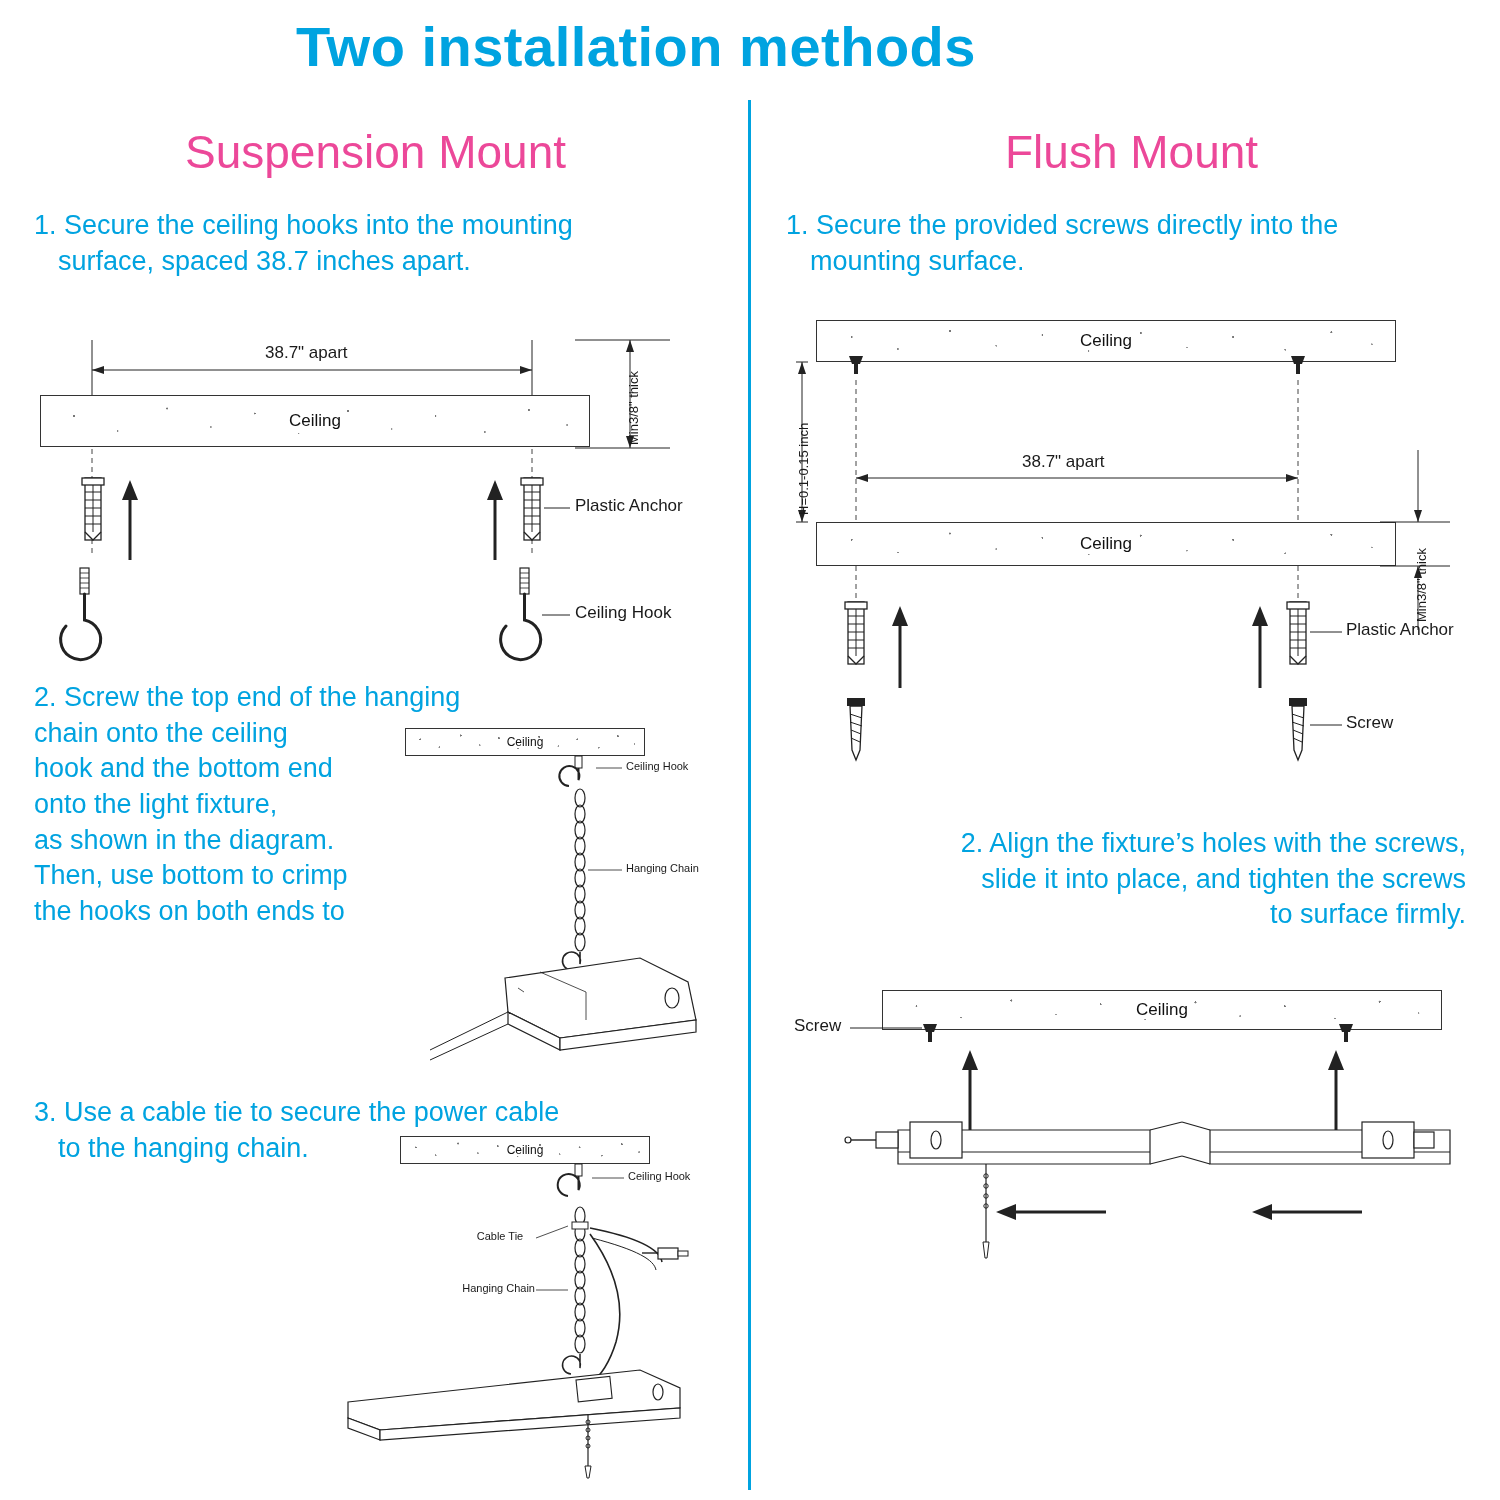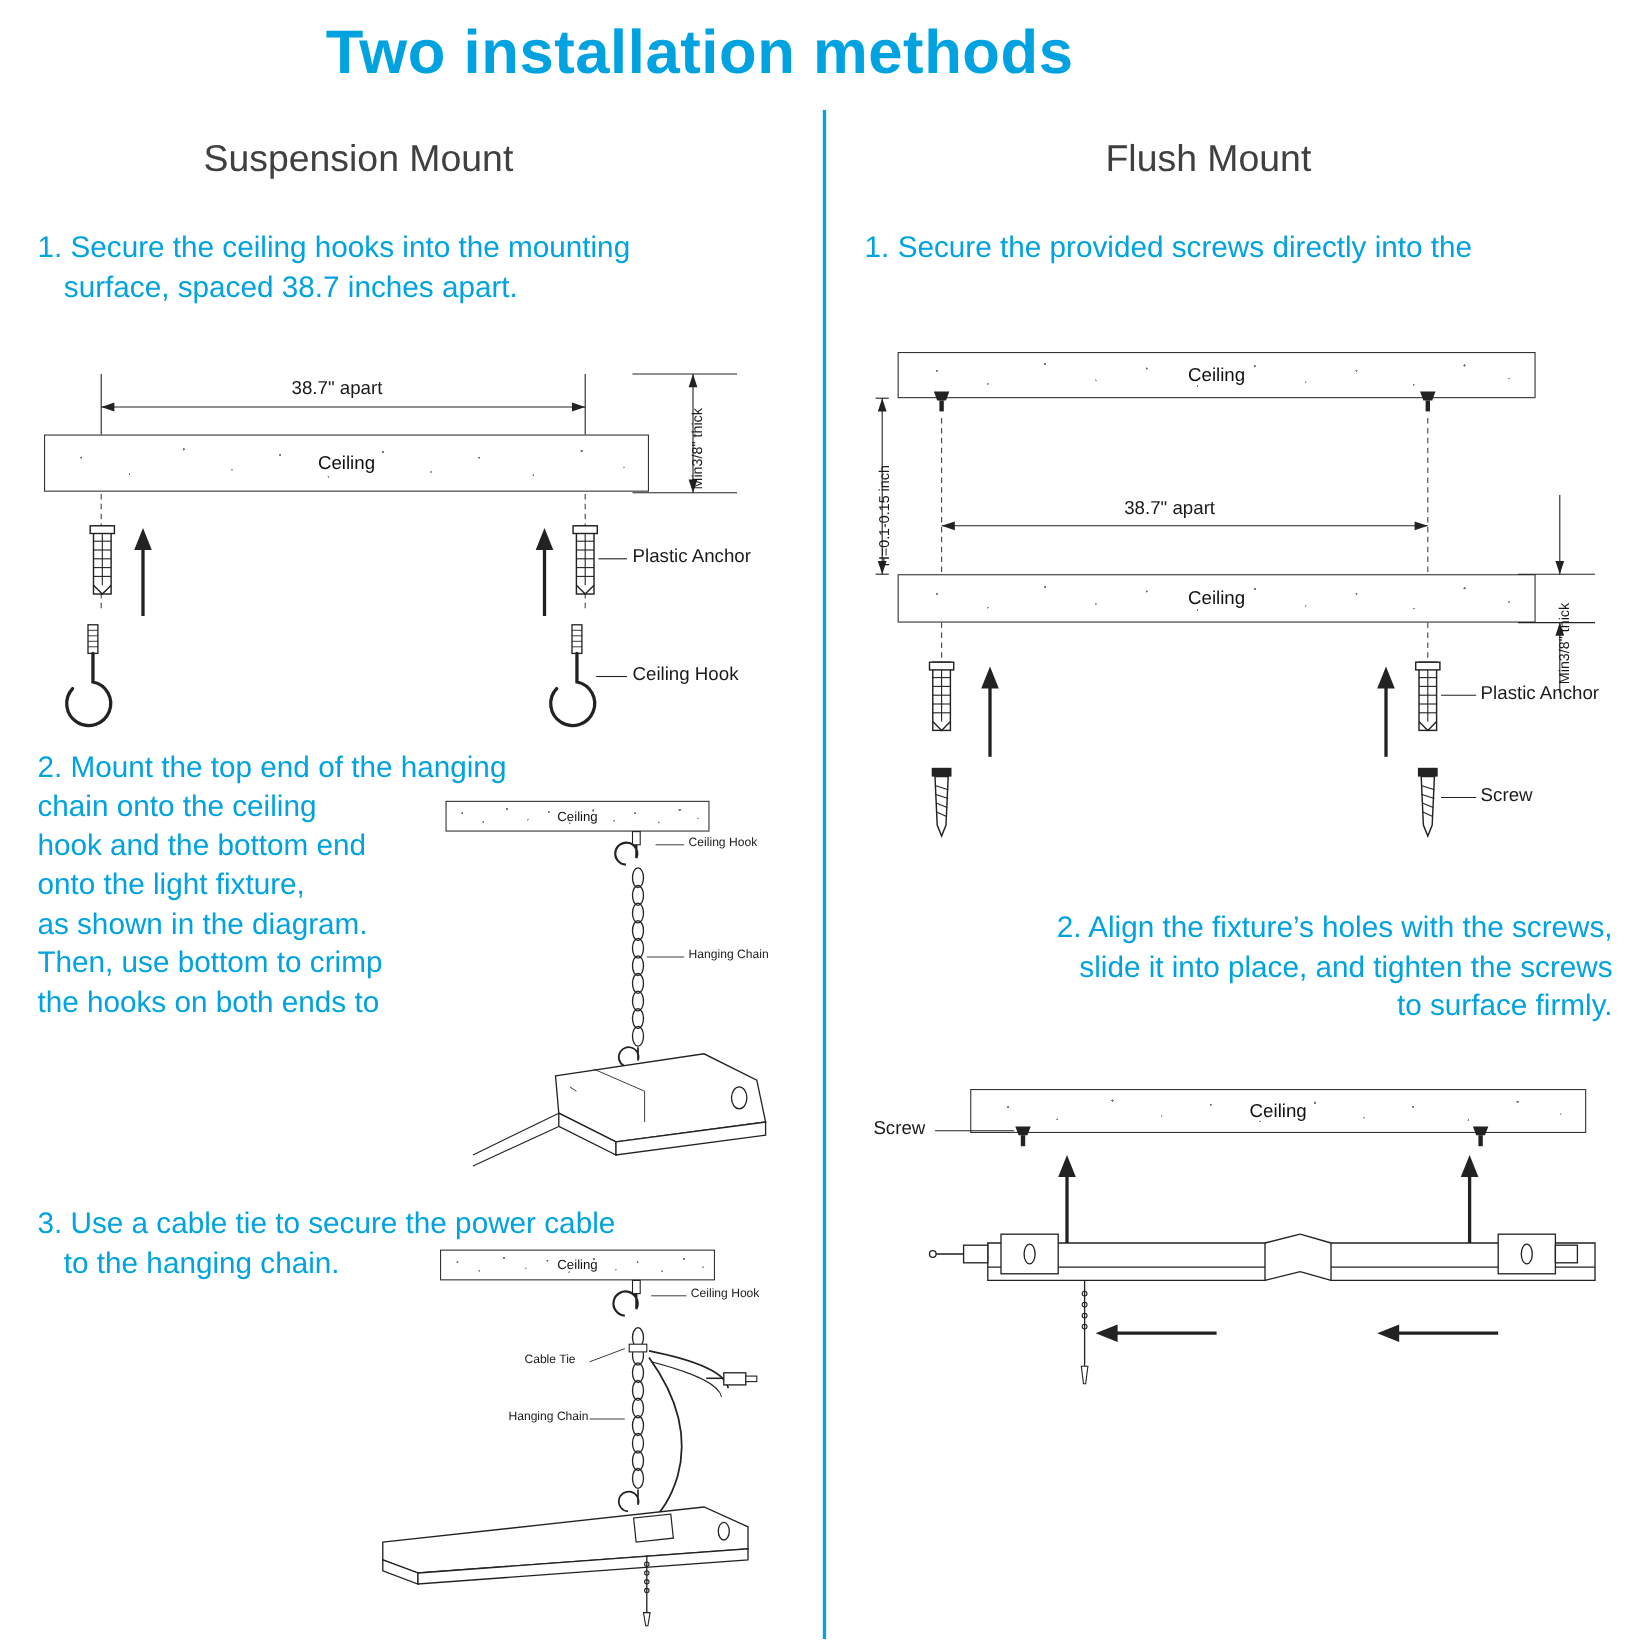--- a/index.html
+++ b/index.html
@@ -39,22 +39,22 @@
     left: 748px;
     top: 100px;
     width: 3px;
     height: 1390px;
     background: #00a3e0;
   }
 
   
   .col-title {
     position: absolute;
-    font-size: 34px;
-    color: #404040;
+    font-size: 46px;
+    color: #ec4899;
     font-weight: normal;
   }
   #susp-title { left: 185px; top: 125px; }
   #flush-title { left: 1005px; top: 125px; }
 
   
   .step {
     position: absolute;
     color: #00a3e0;
     font-size: 27px;
@@ -213,21 +213,21 @@
       <div class="ctext">Ceiling</div>
     </div>
 
     <div class="lbl sm rot90" style="left:596px; top:125px;">Min3/8" thick</div>
     <div class="lbl" style="left:545px; top:176px;">Plastic Anchor</div>
     <div class="lbl" style="left:545px; top:283px;">Ceiling Hook</div>
   </div>
 
   <div class="step" id="susp-step2">
     <span>2.</span>
-    <span>Mount the top end of the hanging</span>
+    <span>Screw the top end of the hanging</span>
     <span style="display:block">chain onto the ceiling</span>
     <span style="display:block">hook and the bottom end</span>
     <span style="display:block">onto the light fixture,</span>
     <span style="display:block">as shown in the diagram.</span>
     <span style="display:block">Then, use bottom to crimp</span>
     <span style="display:block">the hooks on both ends to</span>
   </div>
 
   <div class="drawing" style="left:400px; top:720px; width:330px; height:340px;">
     <div class="ceiling small" style="left:5px; top:8px; width:240px; height:28px;">
@@ -340,20 +340,21 @@
     <div class="lbl xs" style="left:288px; top:40px;">Ceiling Hook</div>
     <div class="lbl xs" style="left:125px; top:100px; text-align:center; width:70px;">Cable Tie</div>
     <div class="lbl xs" style="left:105px; top:152px; text-align:right; width:90px;">Hanging Chain</div>
   </div>
 
   <div class="col-title" id="flush-title">Flush Mount</div>
 
   <div class="step" id="flush-step1">
     <span>1.</span>
     <span>Secure the provided screws directly into the</span>
+    <span class="indent">mounting surface.</span>
   </div>
 
   <div class="drawing" style="left:790px; top:300px; width:690px; height:470px;">
 
     <div class="ceiling" style="left:26px; top:20px; width:580px; height:42px;">
       <div class="ctext">Ceiling</div>
     </div>
 
     <div class="ceiling" style="left:26px; top:222px; width:580px; height:44px;">
       <div class="ctext">Ceiling</div>

